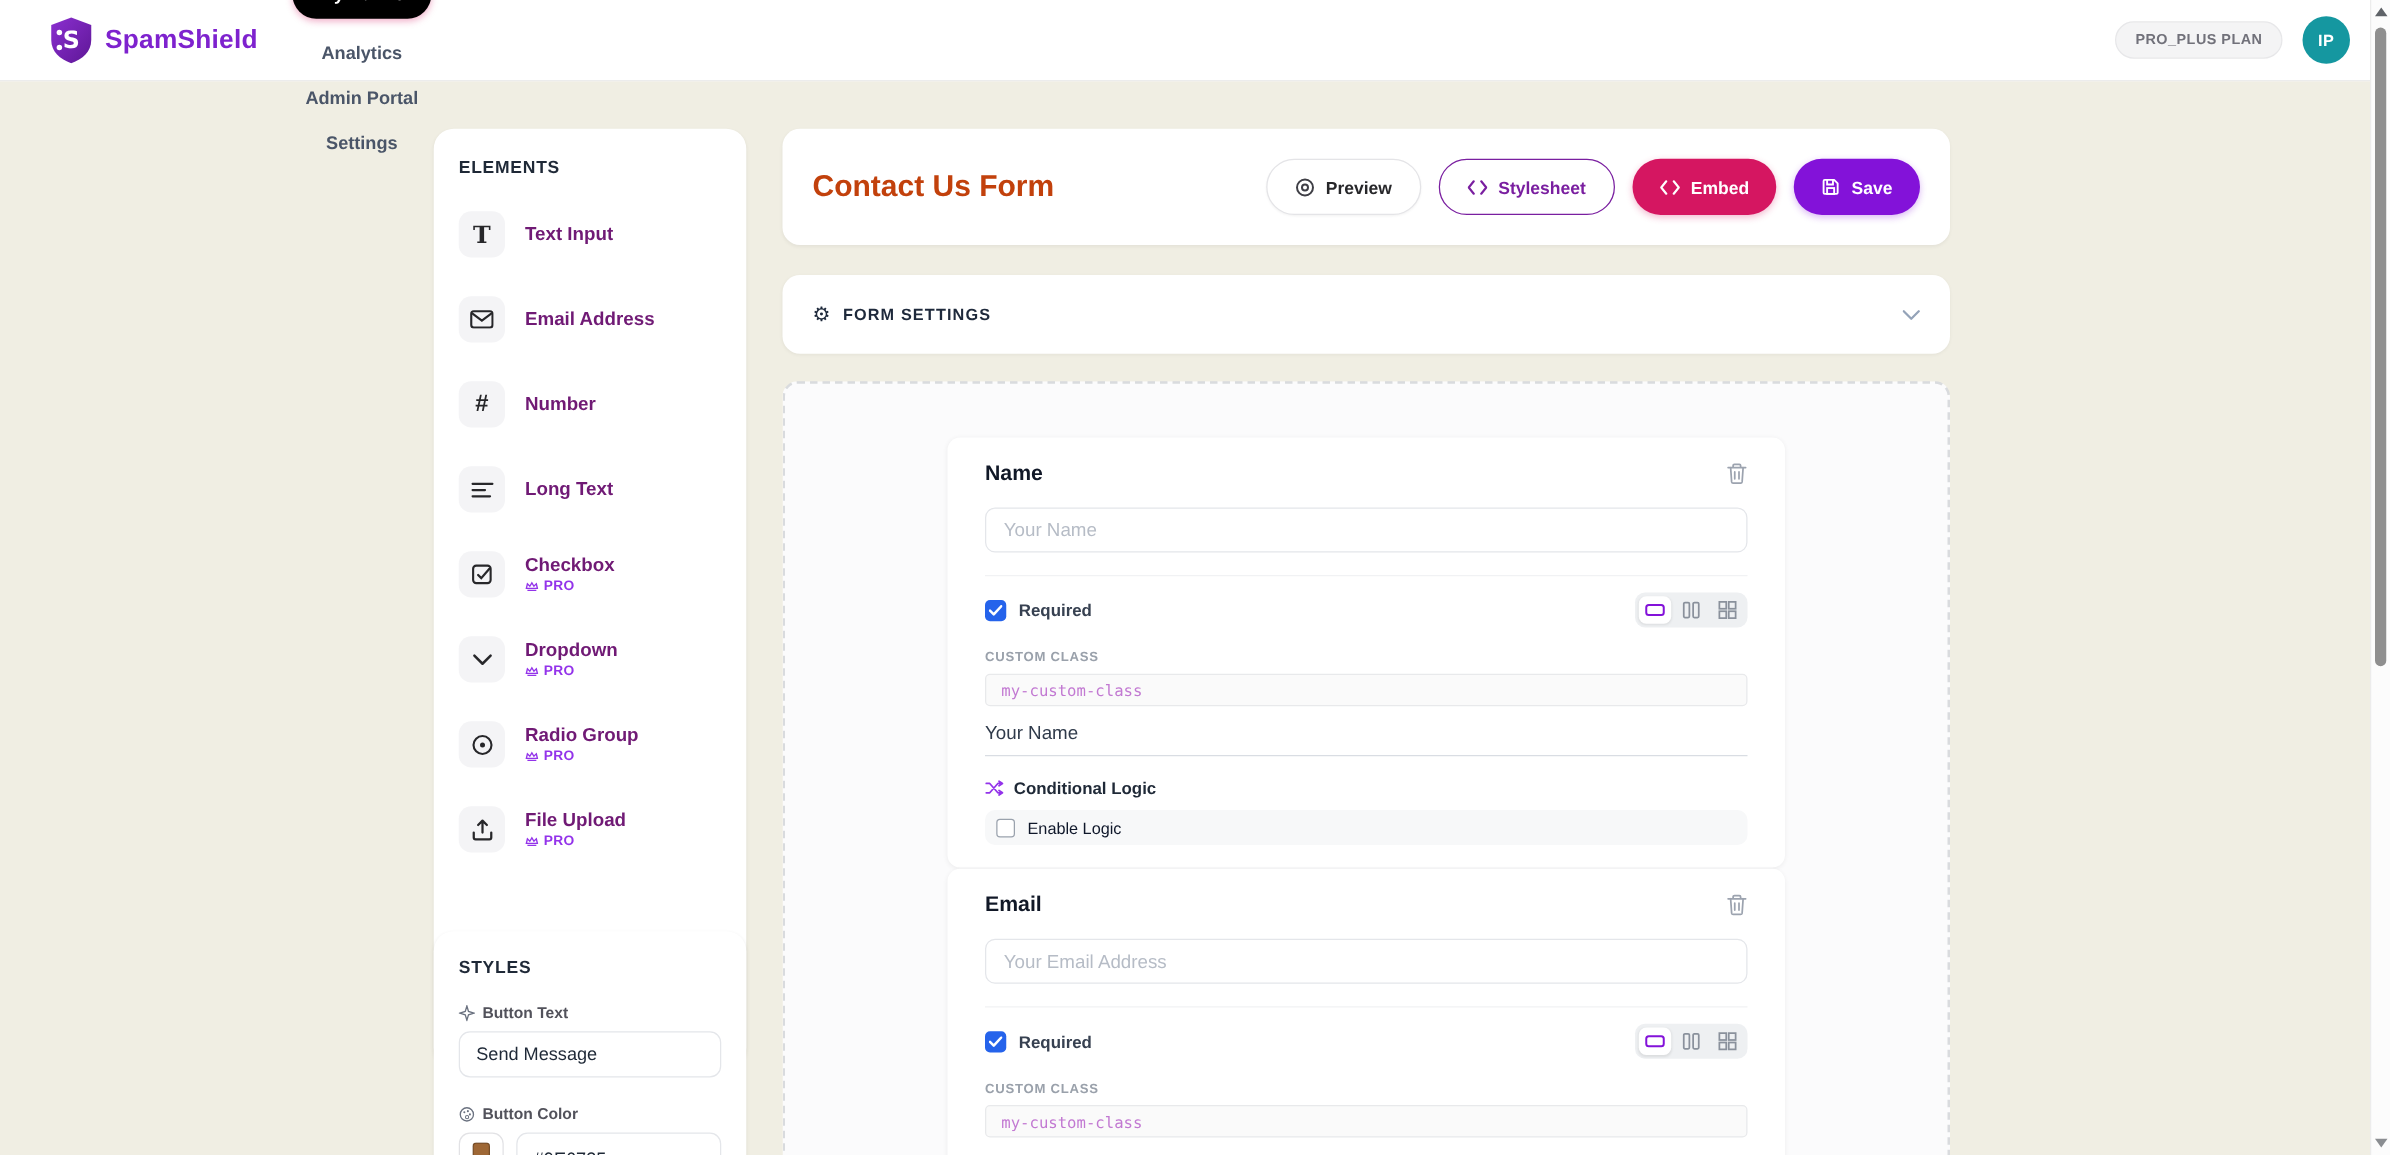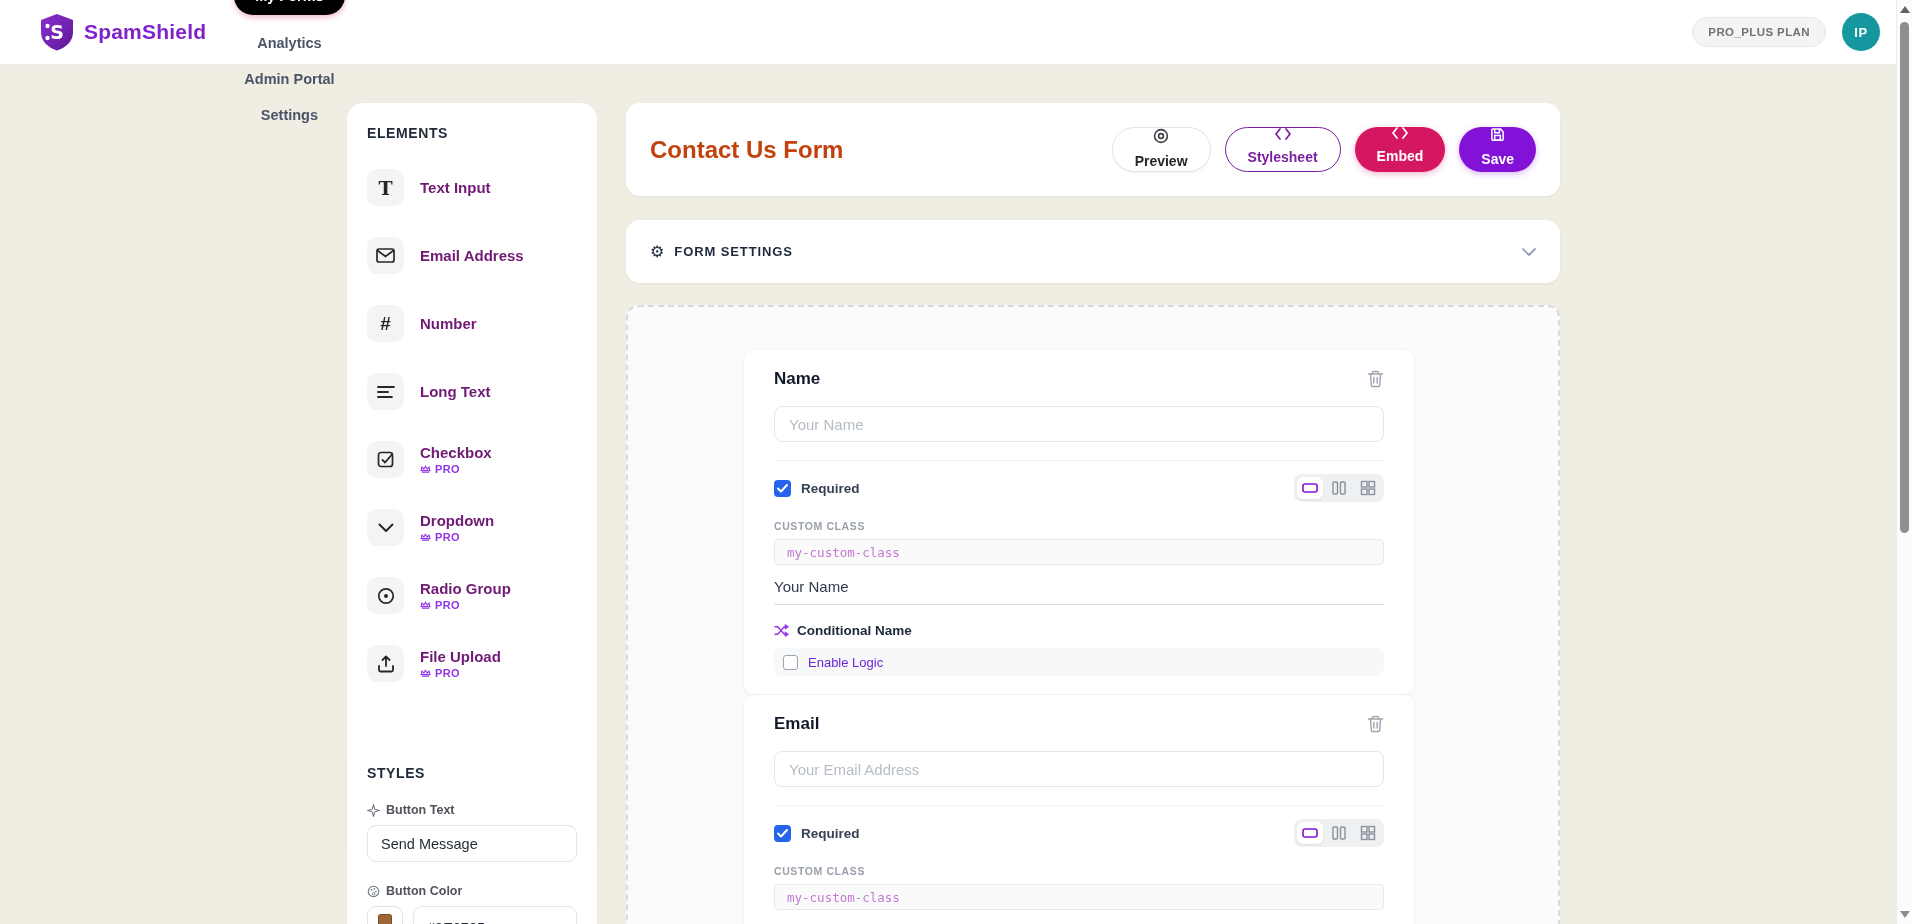--- a/index.html
+++ b/index.html
@@ -73,40 +73,39 @@
 
   
   .main-header { position:absolute; left:626px; top:103px; width:934px; height:93px; border-radius:14px;
     display:flex; align-items:center; padding:0 24px; }
   .form-title { font-size:24px; font-weight:800; color:#c2410c; }
   .header-btns { margin-left:auto; display:flex; align-items:center; gap:14px; }
   .pill-btn {
     height:45px; border-radius:999px; display:inline-flex; align-items:center; gap:9px;
     padding:0 22px; font-size:14px; font-weight:700; cursor:pointer; border:none;
     font-family:"Liberation Sans", sans-serif;
-    flex-direction:column;
   }
   .btn-preview { background:#fff; border:1px solid #e4e4e7; color:#27272a; box-shadow:0 1px 2px rgba(0,0,0,.05); }
   .btn-stylesheet { background:#fff; border:1.5px solid #7a1fa0; color:#7a1fa0; }
   .btn-embed { background:#d51661; color:#fff; box-shadow:0 2px 6px rgba(213,22,97,.3); }
   .btn-save { background:#8312d9; color:#fff; box-shadow:0 2px 6px rgba(131,18,217,.3); }
 
   .settings-bar { position:absolute; left:626px; top:220px; width:934px; height:63px; border-radius:14px;
     display:flex; align-items:center; padding:0 24px; cursor:pointer; }
   .settings-label { font-size:13px; font-weight:800; letter-spacing:.9px; color:#1e293b; margin-left:10px; }
   .gear { font-family:"DejaVu Sans", sans-serif; font-size:16px; color:#1e293b; line-height:1; }
   .settings-chevron { margin-left:auto; }
 
   
   .canvas {
     position:absolute; left:626px; top:305px; width:934px; height:680px;
     border:2px dashed #d9dbde; border-radius:12px; background:#fbfbfc;
   }
   .field-card {
-    position:absolute; left:116px; width:670px; background:#fff; border-radius:10px;
+    position:absolute; left:130px; width:670px; background:#fff; border-radius:10px;
     box-shadow:0 1px 4px rgba(0,0,0,.06);
     padding:18px 30px 18px;
   }
   .fc-name { top:43px; }
   .fc-email { top:388px; }
   .fc-head { display:flex; align-items:center; }
   .fc-title { font-size:17px; font-weight:700; color:#111827; line-height:22px; }
   .trash-btn { margin-left:auto; cursor:pointer; display:flex; }
   .fc-input {
     width:100%; height:36px; border:1px solid #e4e6ea; border-radius:8px;
@@ -134,21 +133,21 @@
   .label-edit {
     margin-top:13px; font-size:15px; color:#2f3a4a; padding-bottom:9px;
     border-bottom:1px solid #d9dde3; cursor:text;
   }
   .cond-head { margin-top:18px; display:flex; align-items:center; gap:8px; }
   .cond-title { font-size:13.5px; font-weight:700; color:#1f2937; }
   .enable-row {
     margin-top:10px; height:28px; background:#f7f8f9; border-radius:8px;
     display:flex; align-items:center; padding-left:9px;
   }
-  .enable-label { font-size:13px; color:#6d28d9; margin-left:10px; }
+  .enable-label { font-size:13px; color:#0f172a; margin-left:10px; }
 
   
   .scrollbar { position:absolute; right:0; top:0; width:16px; height:924px; background:#fcfcfc; border-left:1px solid #ececec; z-index:20; }
   .sb-up, .sb-down { position:absolute; left:3px; width:0; height:0; border-left:5px solid transparent; border-right:5px solid transparent; }
   .sb-up { top:6px; border-bottom:7px solid #5f6368; }
   .sb-down { bottom:6px; border-top:7px solid #8a8d91; }
   .sb-thumb { position:absolute; left:3px; top:22px; width:9px; height:511px; background:#8f8f8f; border-radius:5px; cursor:pointer; }
 
   svg { display:block; }
 </style>
@@ -419,21 +418,21 @@
 
     <div class="cc-label">CUSTOM CLASS</div>
     <input class="cc-input" type="text" placeholder="my-custom-class" style="">
 
     <div class="label-edit">Your Name</div>
 
     <div class="cond-head">
       <svg width="15" height="13" viewBox="0 0 16 14">
           <path d="M1 3 H4 L11 11 H14 M12 9 L15 11 L12 13 M1 11 H4 L11 3 H14 M12 1 L15 3 L12 5" fill="none" stroke="#9333ea" stroke-width="1.5" stroke-linecap="round" stroke-linejoin="round"></path>
         </svg>
-      <span class="cond-title">Conditional Name</span>
+      <span class="cond-title">Conditional Logic</span>
     </div>
     <div class="enable-row">
       <div class="cbx-empty"></div>
       <span class="enable-label">Enable Logic</span>
     </div>
   </div>
 
   <div class="field-card fc-email">
     <div class="fc-head">
       <span class="fc-title">Email</span>

